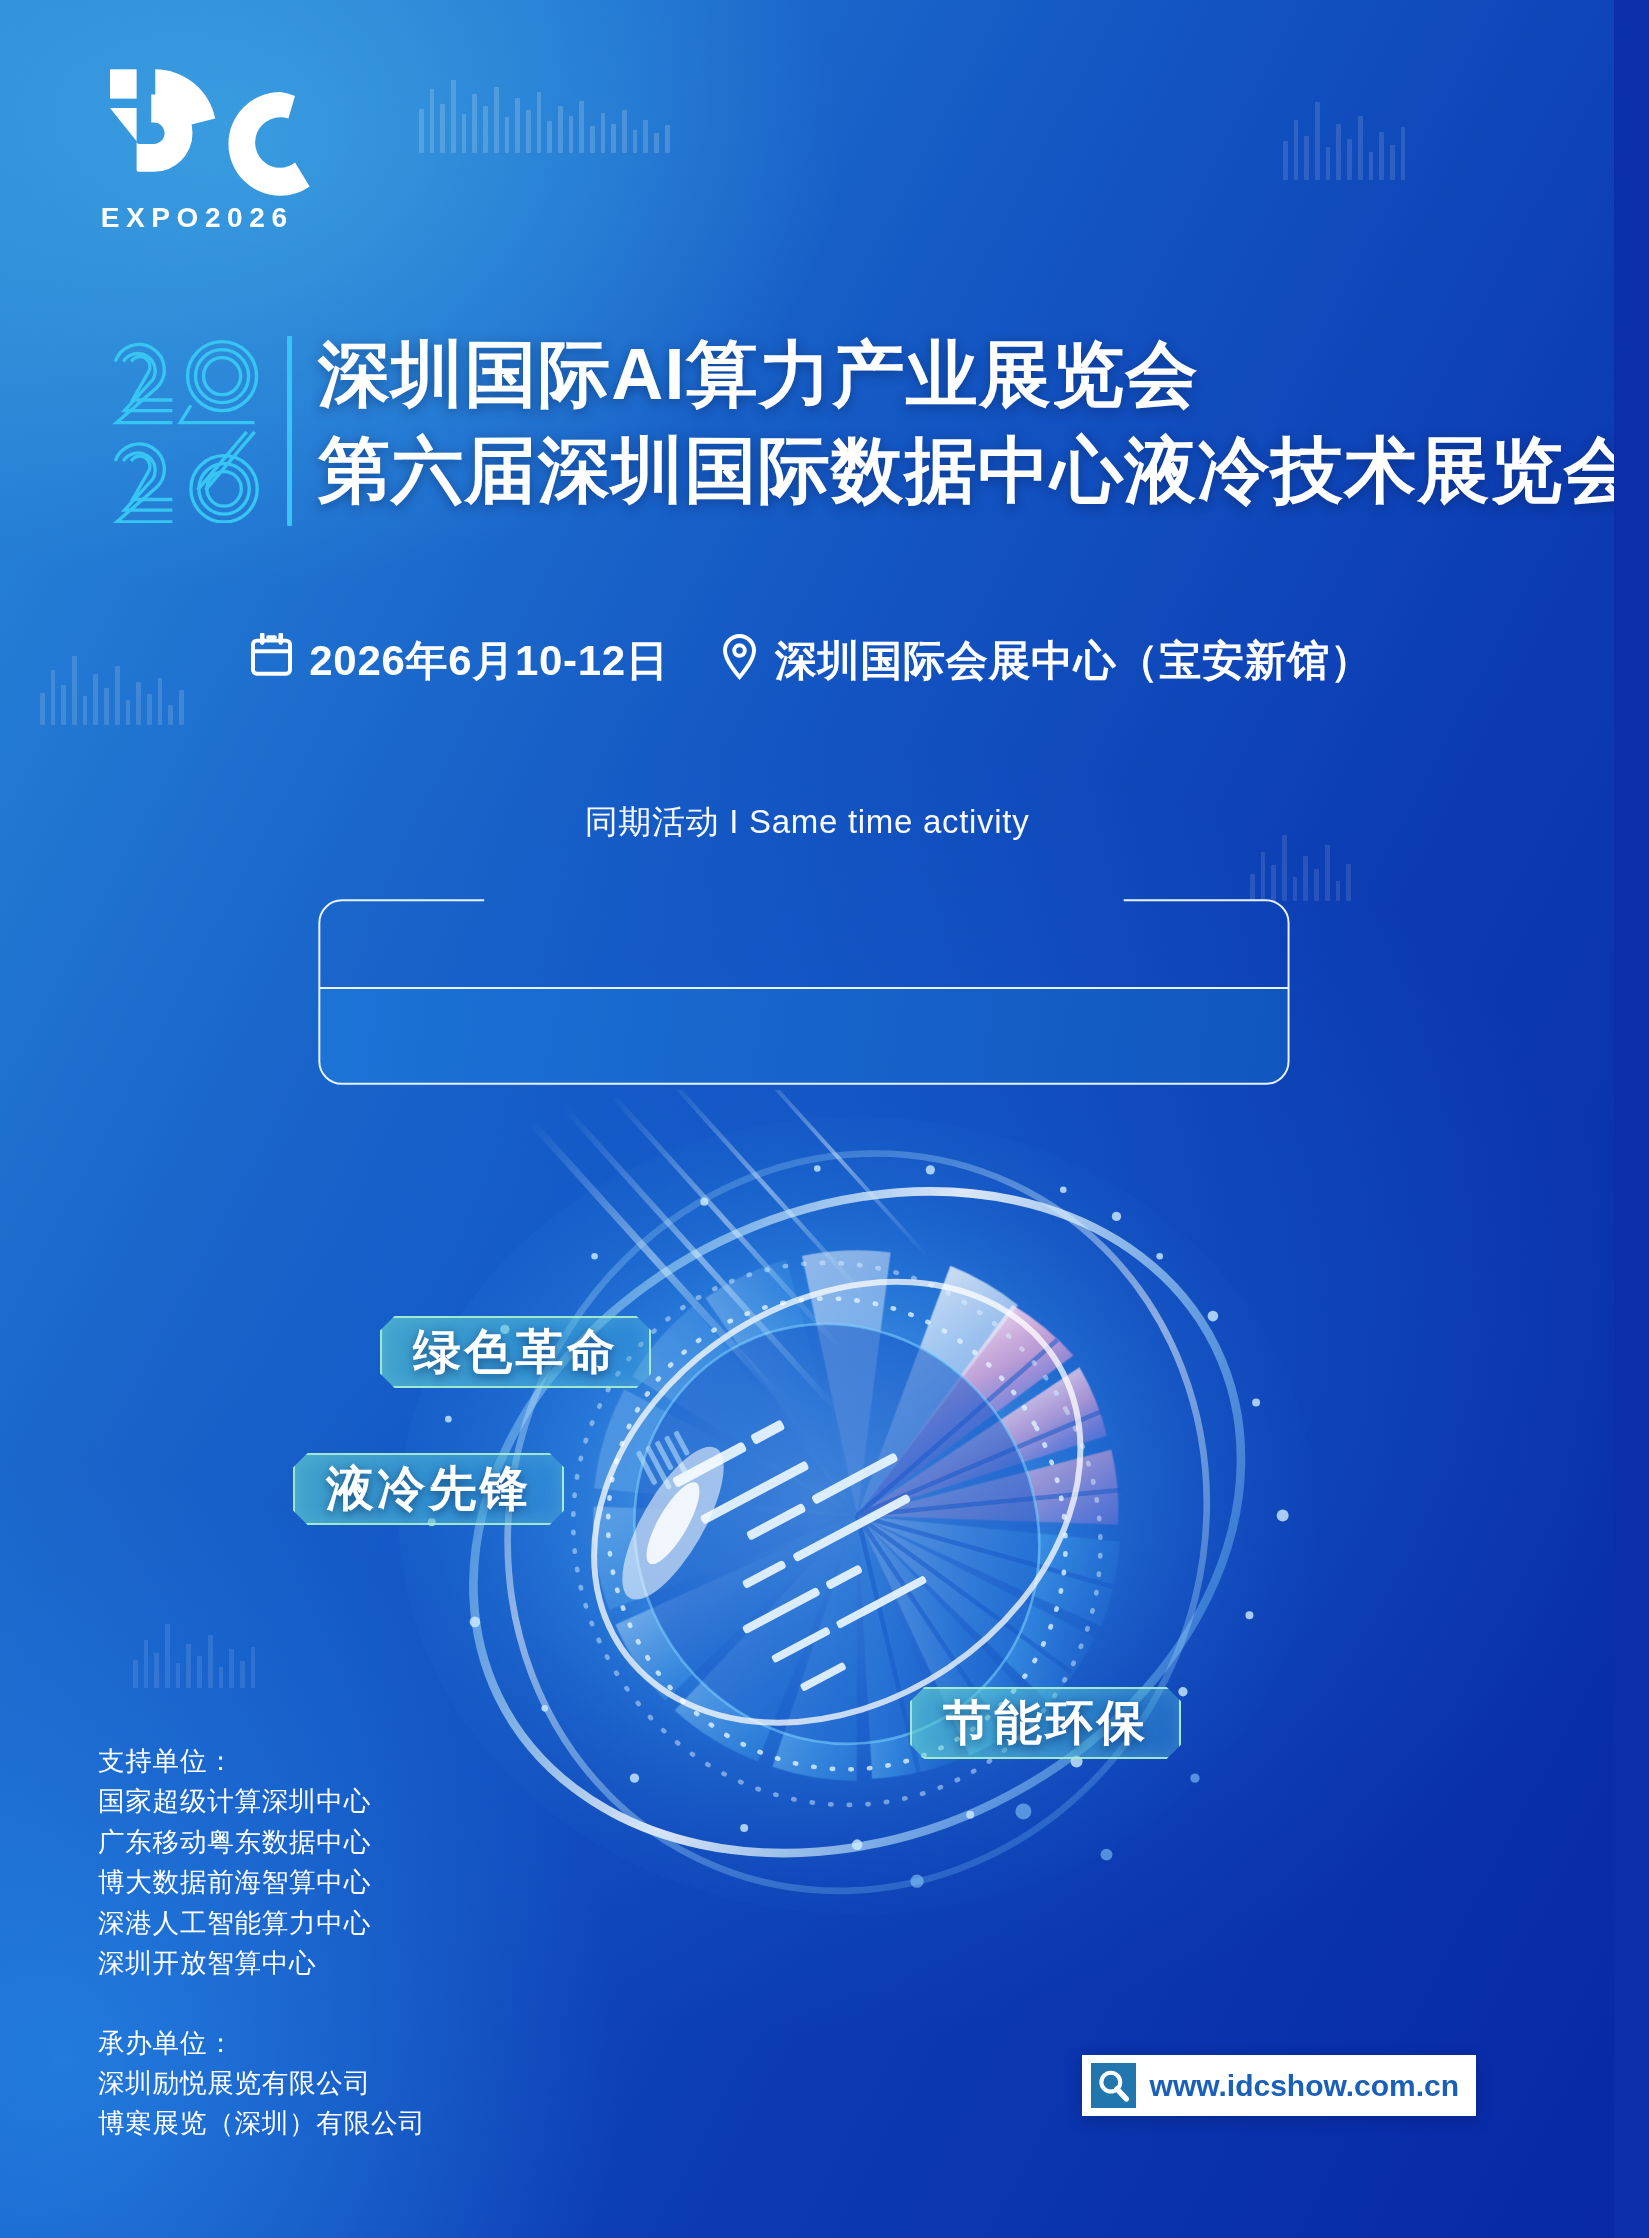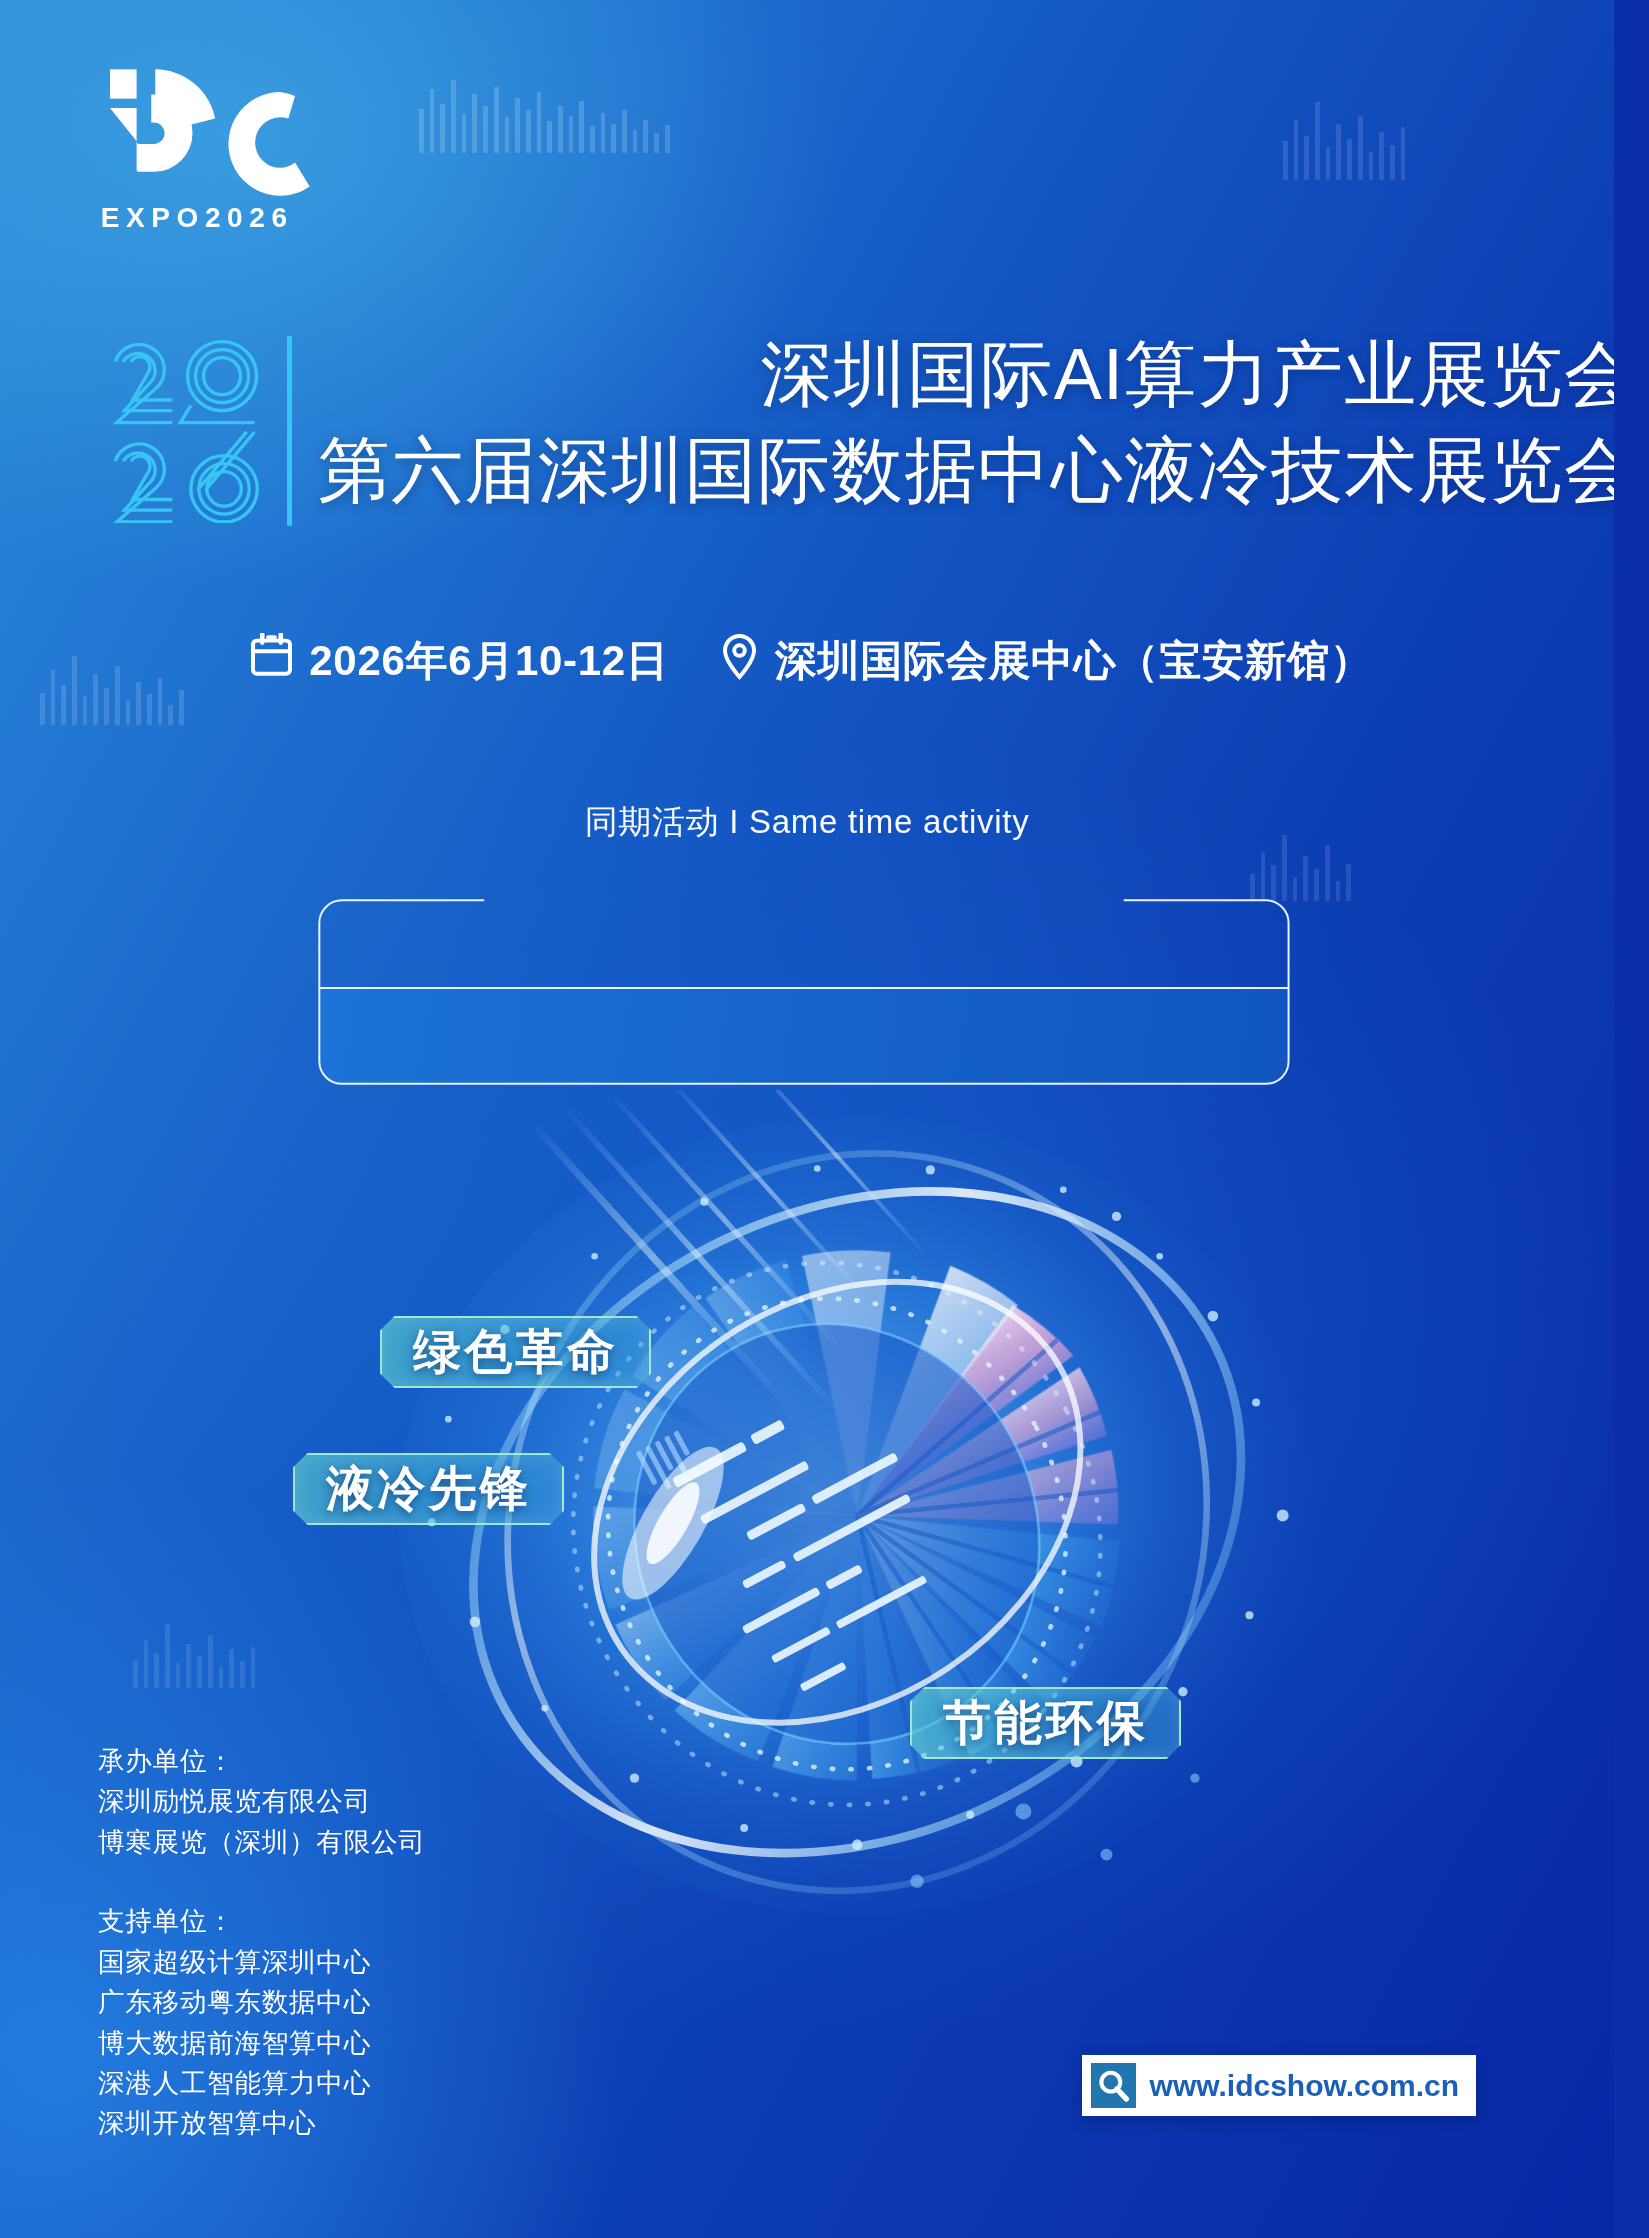--- a/index.html
+++ b/index.html
@@ -33,24 +33,23 @@
   .yearmark{position:absolute;left:106px;top:331px;width:199px;height:193px;}
   .yearmark svg{display:block;}
   .title-rule{
     position:absolute;left:287px;top:336px;width:5.3px;height:190px;
     background:#37c6f4;border-radius:1.3px;
   }
 
   
   .titles{position:absolute;left:318px;top:327px;}
   .title-line{
-    color:#ffffff;font-size:72px;font-weight:400;line-height:1.33;
+    color:#ffffff;font-size:72px;font-weight:700;line-height:1.33;
     letter-spacing:1.3px;white-space:nowrap;
     text-shadow:0 2.7px 12px rgba(2,24,80,.42);
-    text-align:right;
   }
 
   
   .meta{position:absolute;left:251px;top:633px;display:flex;align-items:center;gap:52px;}
   .meta-item{display:flex;align-items:flex-start;gap:17.3px;}
   .meta-text{color:#fff;font-size:42px;font-weight:700;white-space:nowrap;letter-spacing:0.7px;}
   .ico{flex:none;display:block;}
 
   
   .sta-label{
@@ -438,31 +437,31 @@
       </g>
     </svg>
   </div>
 
   <div class="badge b1">绿色革命</div>
   <div class="badge b2">液冷先锋</div>
   <div class="badge b4">节能环保</div>
 
   <div class="credits">
     <div class="grp">
-      <div class="ln">承办单位：</div>
-      <div class="ln">深圳励悦展览有限公司</div>
-      <div class="ln">博寒展览（深圳）有限公司</div>
-    </div>
-    <div class="grp">
       <div class="ln">支持单位：</div>
       <div class="ln">国家超级计算深圳中心</div>
       <div class="ln">广东移动粤东数据中心</div>
       <div class="ln">博大数据前海智算中心</div>
       <div class="ln">深港人工智能算力中心</div>
       <div class="ln">深圳开放智算中心</div>
+    </div>
+    <div class="grp">
+      <div class="ln">承办单位：</div>
+      <div class="ln">深圳励悦展览有限公司</div>
+      <div class="ln">博寒展览（深圳）有限公司</div>
     </div>
   </div>
 
   <div class="urlbadge">
     <span class="qico">
       <svg width="35" height="35" viewBox="0 0 52 52" aria-hidden="true">
         <circle cx="22" cy="21" r="14" fill="none" stroke="#ffffff" stroke-width="6"></circle>
         <line x1="31" y1="31" x2="45" y2="46" stroke="#ffffff" stroke-width="8" stroke-linecap="round"></line>
       </svg>
     </span>

